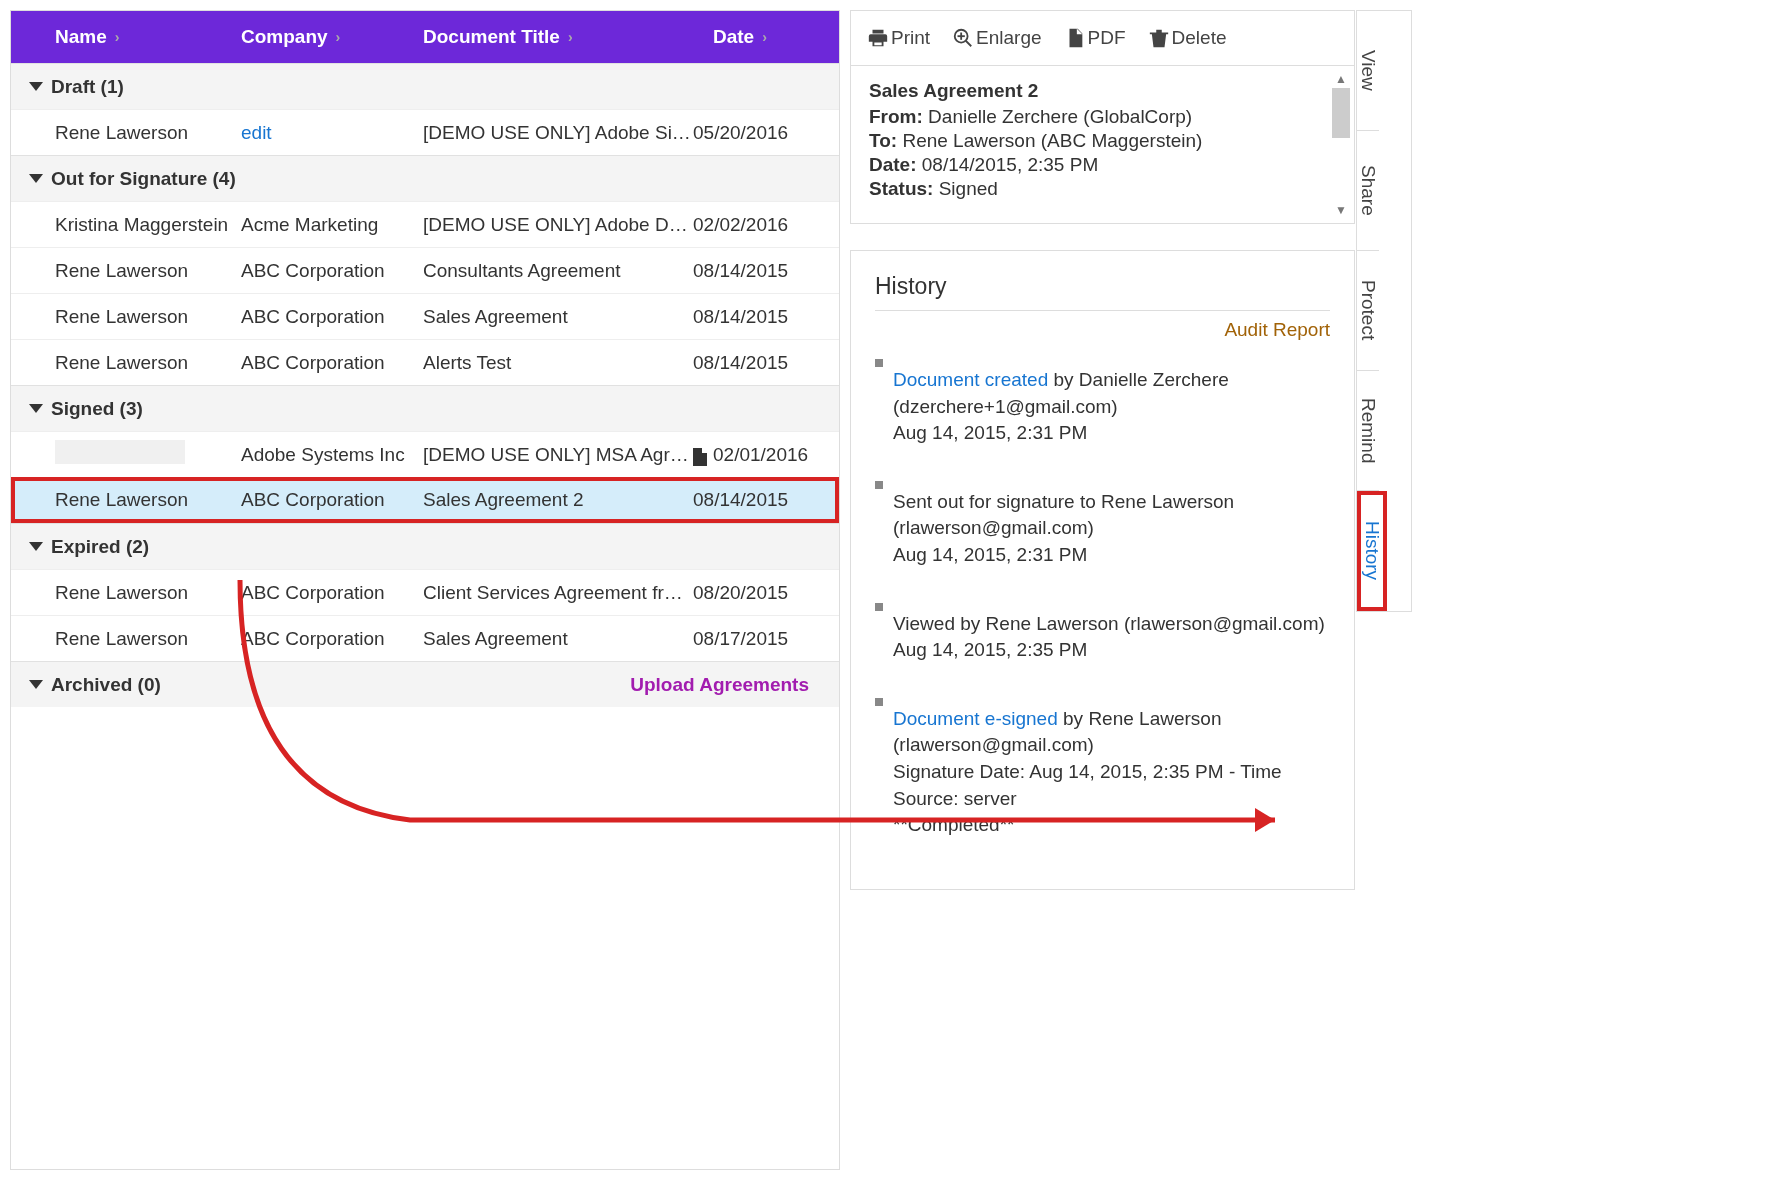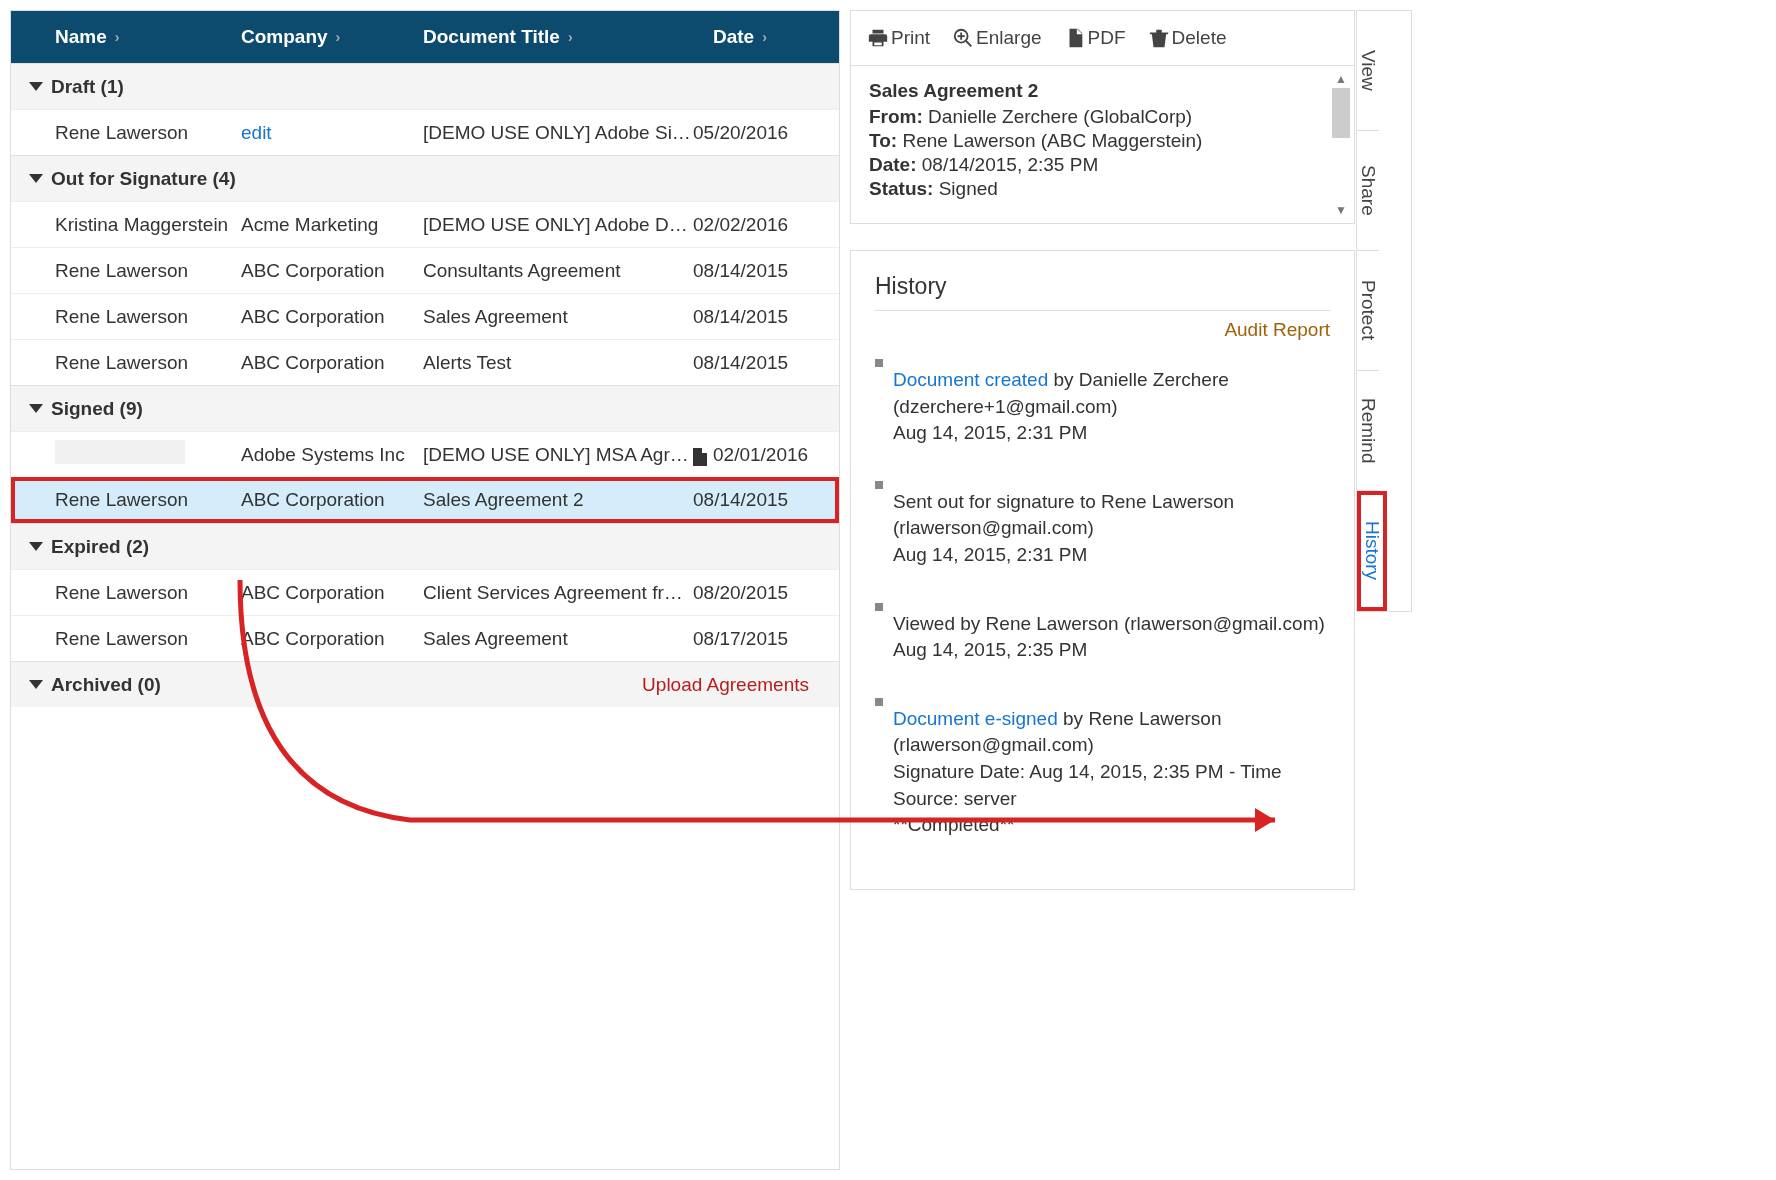--- a/index.html
+++ b/index.html
@@ -20,21 +20,21 @@
     margin: 10px 0 10px 10px;
     position: relative;
   }
   .right-panel {
     width: 505px;
     margin: 10px 0 10px 10px;
     position: relative;
   }
   
   .tbl-header {
-    background: #0c4a6e;
+    background: #6d28d9;
     color: #fff;
     display: flex;
     align-items: center;
     height: 52px;
     padding: 0 0 0 44px;
     font-weight: 600;
   }
   .colh { display: flex; align-items: center; cursor: pointer; }
   .colh .chev { margin-left: 8px; color: #aaa; font-size: 14px; }
   .col-name  { width: 186px; }
@@ -77,21 +77,21 @@
     border: 4px solid #d72323;
     padding-left: 40px;
   }
   .link-blue { color: #1775d1; cursor:pointer;}
   .doc-ic {
     display:inline-block;width:14px;height:18px;background:#333;margin-right:6px;
     position:relative;
   }
   .doc-ic::after{content:"";position:absolute;top:0;right:0;width:5px;height:5px;background:#fff;}
   .grp .upload-link {
-    position:absolute; right:30px; color:#b91c1c; font-weight:400;
+    position:absolute; right:30px; color:#a21caf; font-weight:700;
   }
   
   .toolbar {
     border: 1px solid #ddd;
     height: 56px;
     display:flex;align-items:center;
     padding:0 8px;
     gap: 6px;
   }
   .tb-btn { display:flex;align-items:center;gap:2px;padding:4px 8px;cursor:pointer;color:#444;}
@@ -214,21 +214,21 @@
         <div class="row">
           <div class="c-name">Rene Lawerson</div>
           <div class="c-comp">ABC Corporation</div>
           <div class="c-title">Alerts Test</div>
           <div class="c-date">
             <span>08/14/2015</span>
           </div>
         </div>
         <div class="grp">
           <div class="tri"></div>
-          <span>Signed (9)</span>
+          <span>Signed (3)</span>
         </div>
         <div class="row">
           <div class="c-name"><span class="redacted"></span></div>
           <div class="c-comp">Adobe Systems Inc</div>
           <div class="c-title">[DEMO USE ONLY] MSA Agre…</div>
           <div class="c-date">
             <span class="doc-ic"></span>
             <span>02/01/2016</span>
           </div>
         </div>

